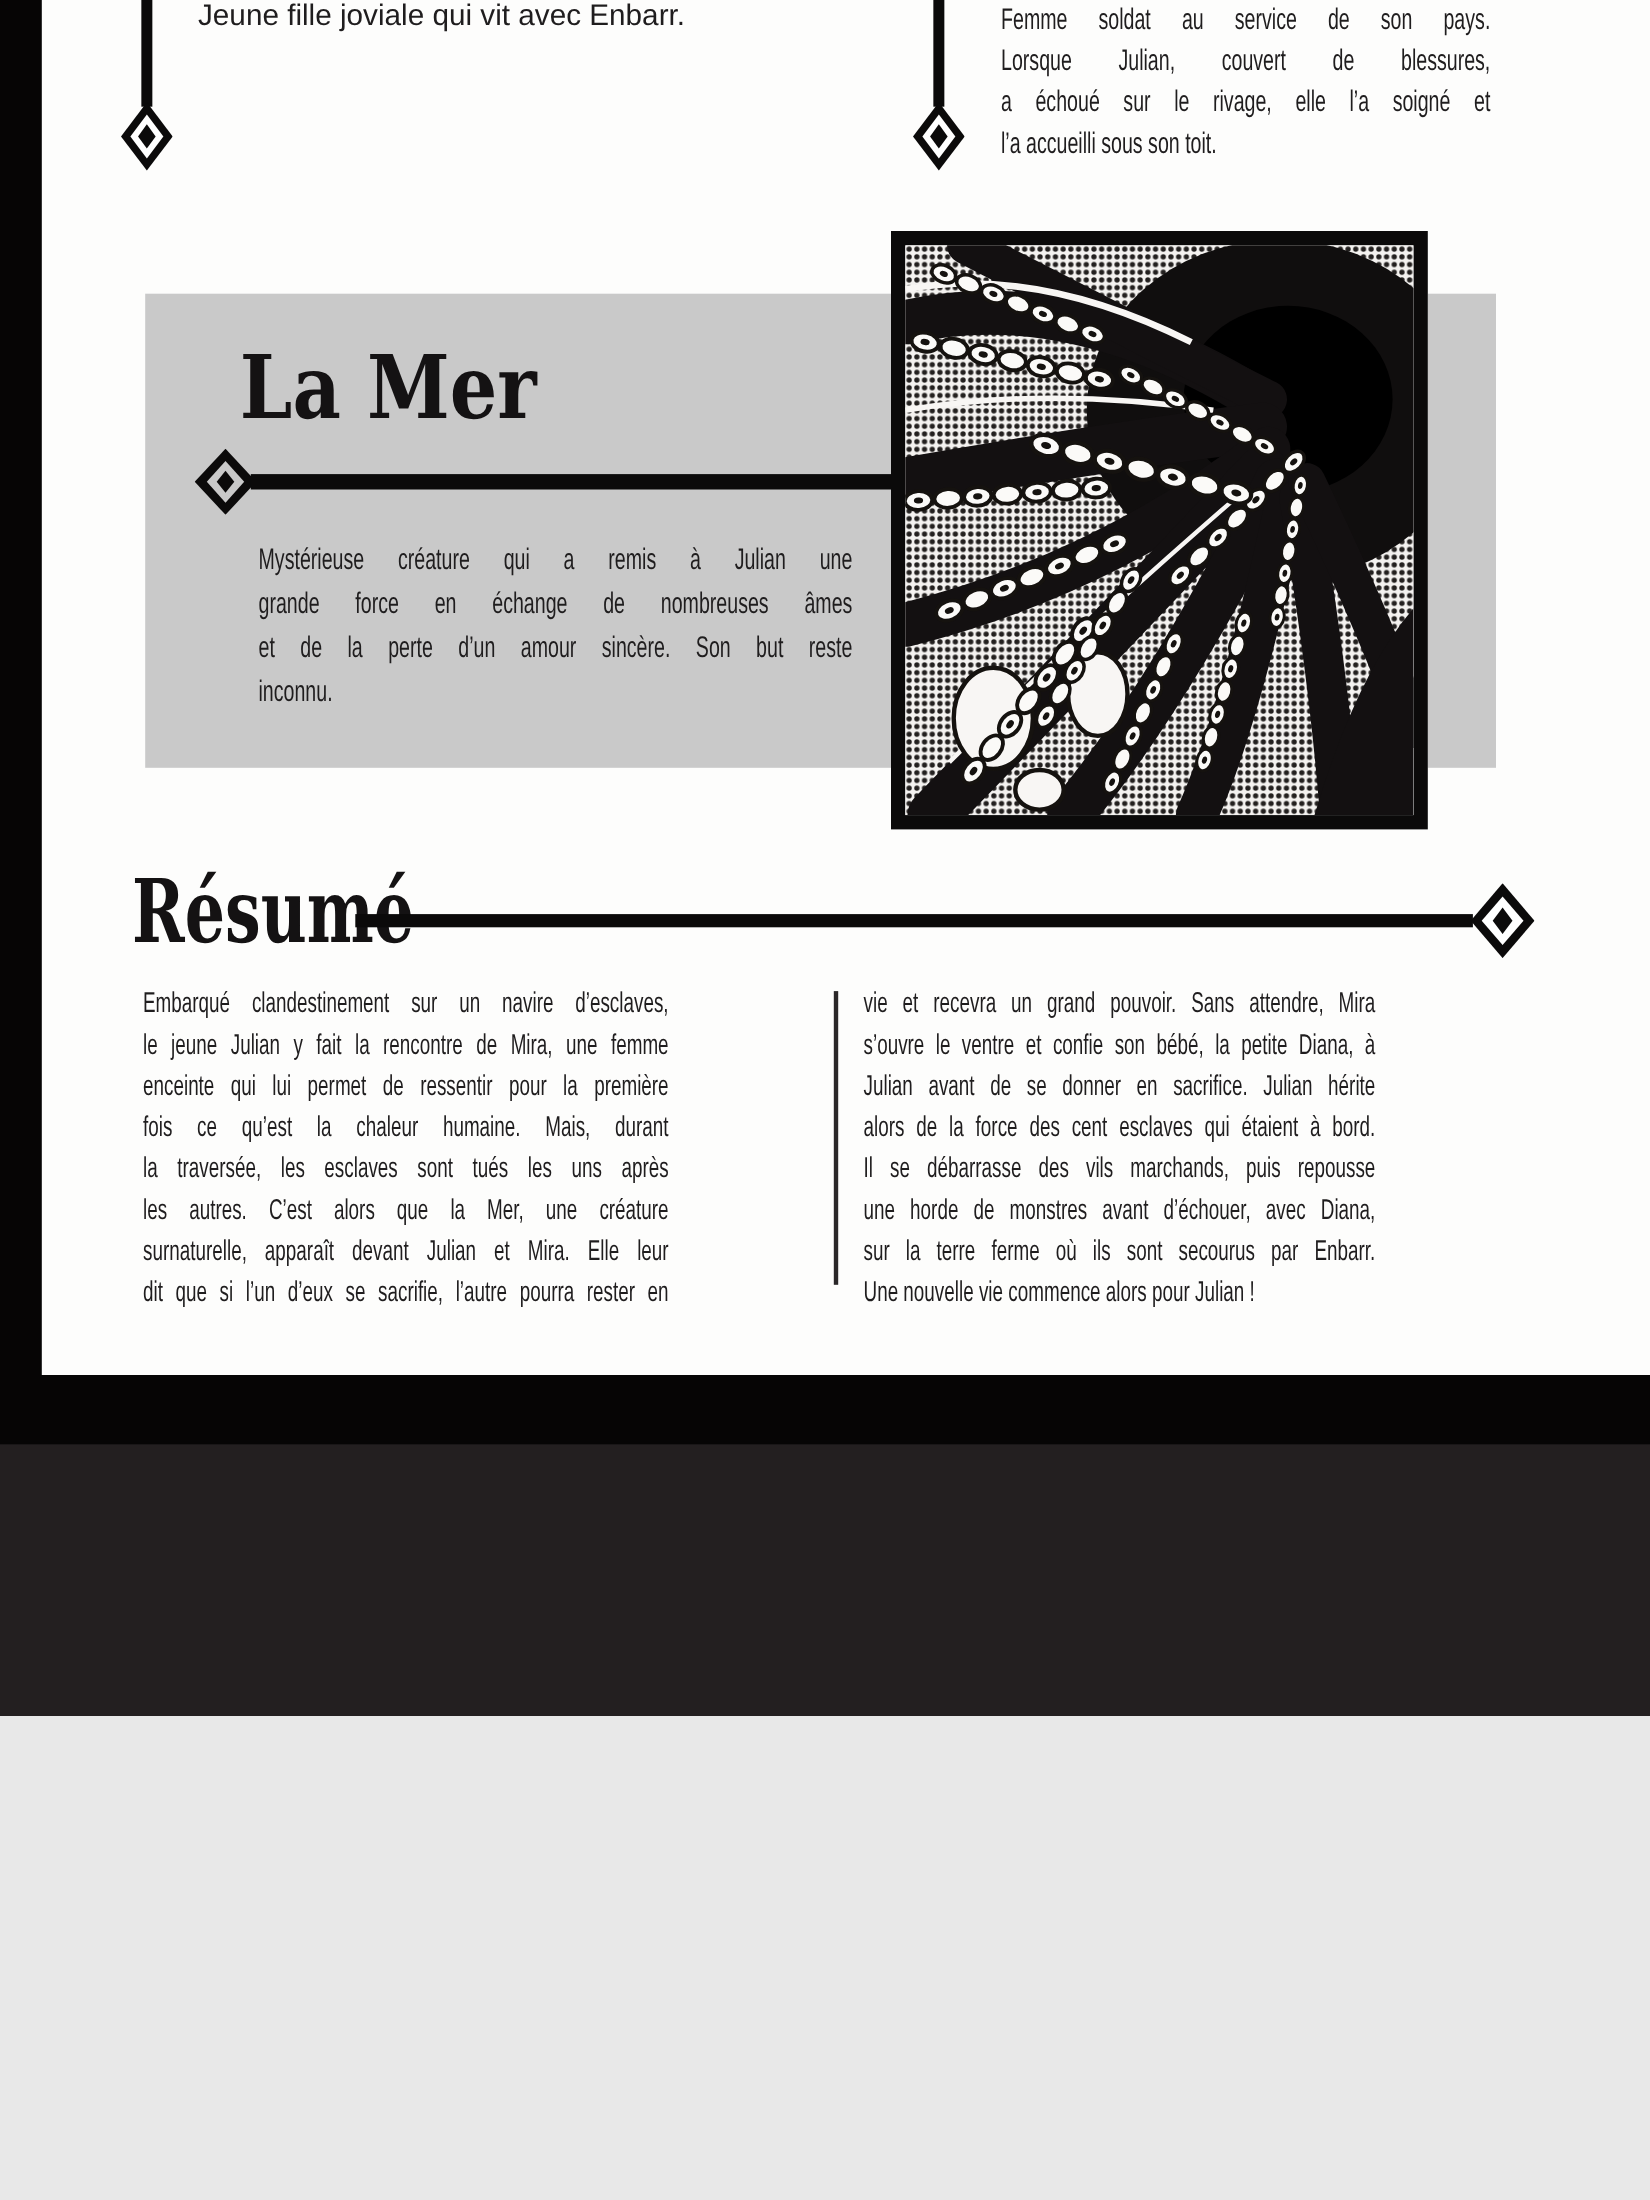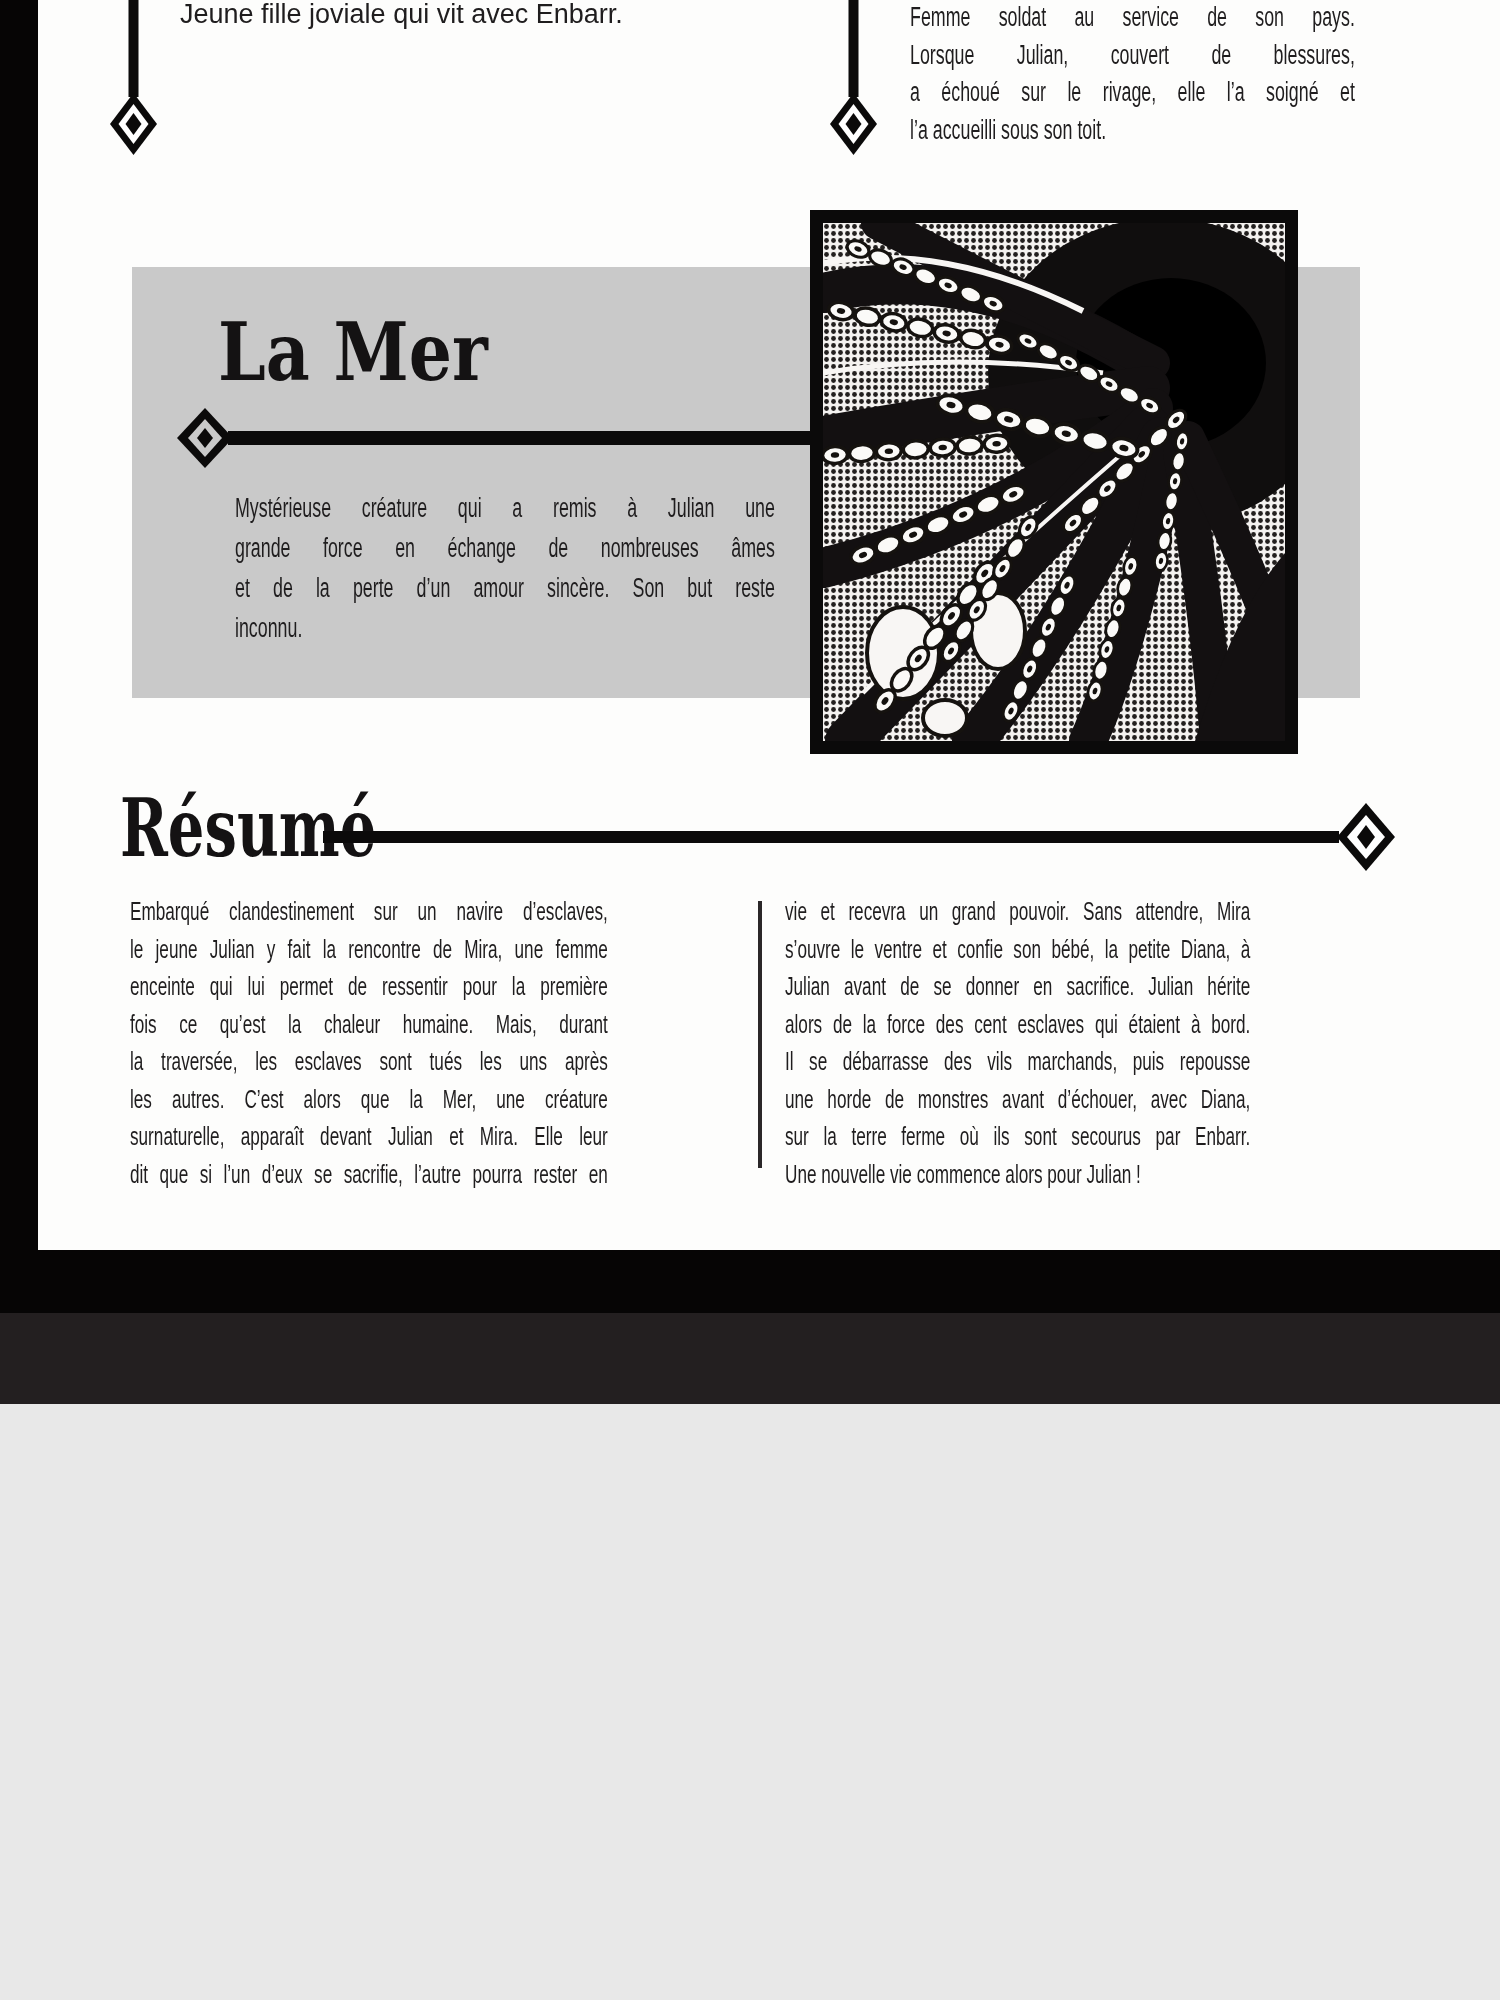--- a/index.html
+++ b/index.html
@@ -1,17 +1,17 @@
 <!DOCTYPE html>
 <html><head>
 <meta charset="utf-8">
 <style>
   html,body{margin:0;padding:0;background:#e8e8e8;}
   .page{
-    position:relative;width:1500px;height:1404px;background:#fdfdfc;
+    position:relative;width:1500px;height:1560px;background:#fdfdfc;
     overflow:hidden;font-family:"Liberation Sans",sans-serif;color:#1f1d1e;
   }
   .abs{position:absolute;}
   
   .left-bar{left:0;top:0;width:38px;height:1256px;background:#060505;}
   .black-band{left:0;top:1250px;width:1500px;height:64px;background:#060505;}
   .dark-panel{left:0;top:1313px;width:1500px;height:687px;background:#231f20;}
   
   .cond{transform:scaleX(0.66);transform-origin:0 0;}
   .txt{font-size:27px;line-height:37.5px;color:#1f1d1e;}

